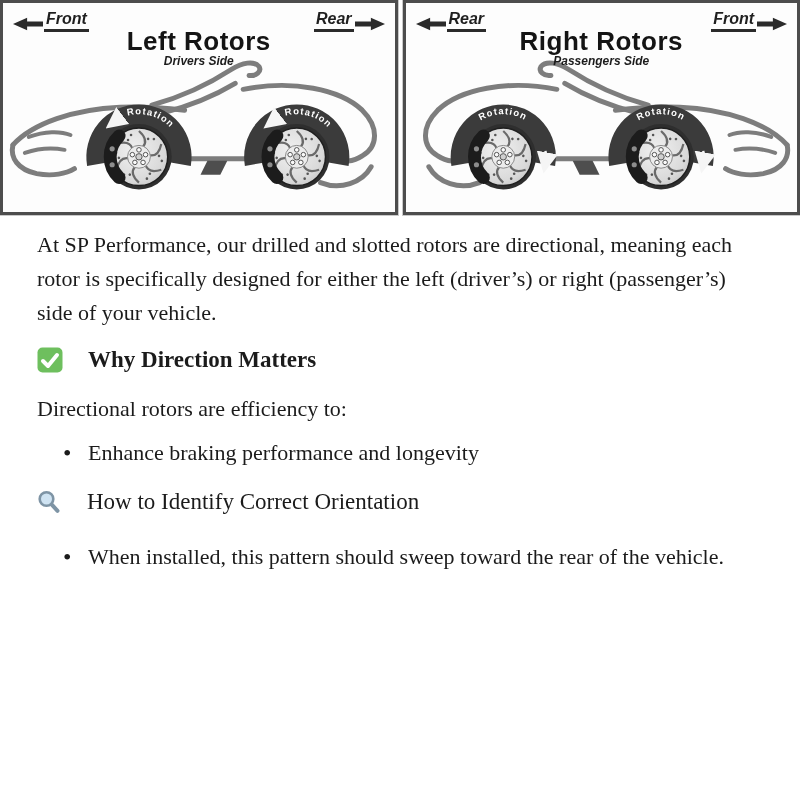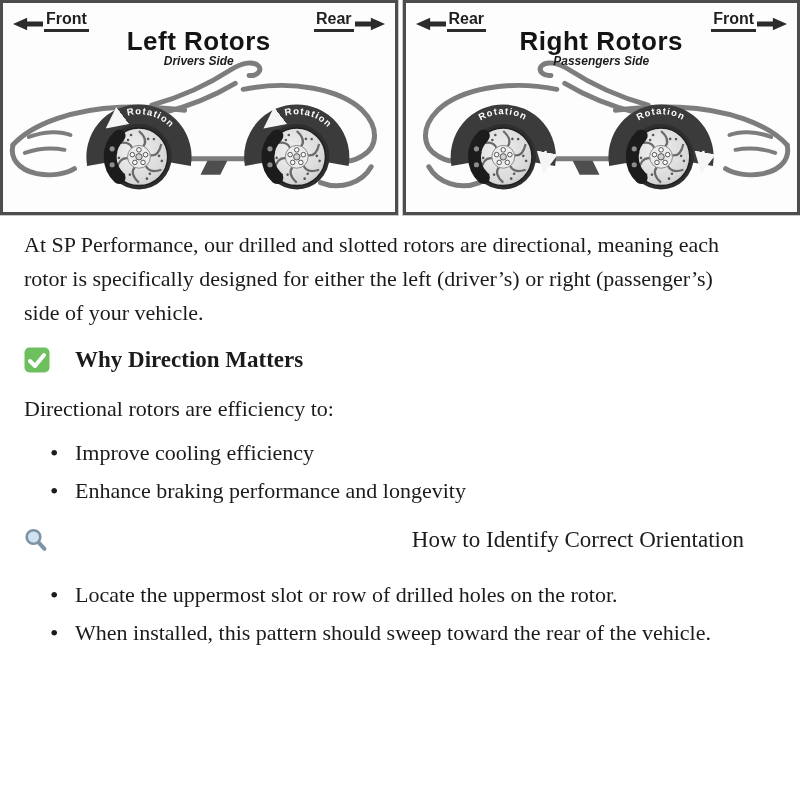--- a/index.html
+++ b/index.html
@@ -5,44 +5,44 @@
   html,body{margin:0;padding:0;width:800px;height:800px;overflow:hidden;background:#fff;}
   .page{width:800px;height:800px;font-family:"Liberation Serif",serif;color:#1b1b1b;}
 
   
   .diagram{display:flex;gap:5px;height:215px;box-sizing:border-box;}
   .panel{flex:1;border:3px solid #4d4d4d;box-shadow:0 0 0 1px #c9c9c9;box-sizing:border-box;background:#fdfdfd;overflow:hidden;}
   .panel-header{position:relative;height:50px;}
   .title-block{position:absolute;left:0;right:0;top:4px;text-align:center;font-family:"Liberation Sans",sans-serif;margin-top:21px;}
   .panel-title{font-size:26px;font-weight:700;color:#141414;letter-spacing:.5px;line-height:1;}
   .panel-subtitle{font-size:12px;font-weight:700;font-style:italic;color:#1c1c1c;line-height:1.2;}
-  .dir-label{position:absolute;top:8px;display:inline-flex;align-items:flex-start;gap:1px;font-family:"Liberation Sans",sans-serif;}
+  .dir-label{position:absolute;top:8px;display:inline-flex;align-items:flex-start;gap:1px;font-family:"Liberation Sans",sans-serif;font-style:italic;}
   .dir-label.left{left:10px;}
   .dir-label.right{right:10px;}
   .dir-text{font-size:16px;font-weight:700;color:#1f1f1f;border-bottom:3px solid #2b2b2b;padding:0 2px 1px;line-height:1.05;}
   .arr{margin-top:6px;}
   .arr polygon{fill:#2b2b2b;}
   svg.car{display:block;}
 
   .carline{stroke:#7d7d7d;stroke-width:5;fill:none;stroke-linecap:round;stroke-linejoin:round;}
   .arch{stroke:#3b3b3b;stroke-width:22;fill:none;}
   .rotarrow{stroke:#f5f5f5;stroke-width:2.4;fill:none;}
   .rottext{font:700 9.5px "Liberation Sans",sans-serif;fill:#fff;letter-spacing:1.1px;}
 
   
-  .content{padding:13px 56px 0 24px;font-size:22px;line-height:34px;}
+  .content{padding:13px 56px 0 37px;font-size:22px;line-height:34px;}
   .intro{margin:0 0 14px;}
   .hrow{display:flex;align-items:center;gap:25px;margin:0 0 16px;font-size:23px;line-height:32px;font-weight:400;}
   .hrow.bold{font-weight:700;}
   .hrow .emoji{flex:0 0 auto;display:inline-flex;}
   .lead{margin:0 0 10px;}
   ul.blist{list-style:none;margin:0 0 16px 26px;padding:0;}
   ul.blist li{position:relative;padding-left:25px;margin-bottom:4px;}
   ul.blist li::before{content:"\2022";position:absolute;left:0;top:0;font-size:24px;}
-  .hrow.second{margin-bottom:22px;justify-content:space-between;}
+  .hrow.second{margin-bottom:22px;}
 </style>
 </head>
 <body>
 
 <svg width="0" height="0" style="position:absolute" aria-hidden="true">
   <defs>
     <radialGradient id="rotorshade" cx="0.42" cy="0.4" r="0.75">
       <stop offset="0" stop-color="#f1f1f1"></stop>
       <stop offset="0.7" stop-color="#d9d9d9"></stop>
       <stop offset="1" stop-color="#bdbdbd"></stop>
@@ -209,32 +209,30 @@
             <rect x="0.5" y="0.5" width="25" height="25" rx="5" fill="#6ebf5e"></rect>
             <polyline points="6,14 11,19 20,8" fill="none" stroke="#fff" stroke-width="4" stroke-linecap="round" stroke-linejoin="round"></polyline>
           </svg>
       </span>
       <span>Why Direction Matters</span>
     </div>
 
     <p class="lead">Directional rotors are efficiency to:</p>
 
     <ul class="blist">
-      <li>Improve cooling efficiency</li>
       <li>Enhance braking performance and longevity</li>
     </ul>
 
     <div class="hrow second">
       <span class="emoji">
         <svg width="25" height="25" viewBox="0 0 25 25">
             <circle cx="9.5" cy="9" r="6.8" fill="#cfe3f2" stroke="#7e94a5" stroke-width="2.6"></circle>
             <line x1="14.8" y1="14.6" x2="20.5" y2="20.8" stroke="#7e94a5" stroke-width="4" stroke-linecap="round"></line>
           </svg>
       </span>
       <span>How to Identify Correct Orientation</span>
     </div>
 
     <ul class="blist">
-      <li>Locate the uppermost slot or row of drilled holes on the rotor.</li>
       <li>When installed, this pattern should sweep toward the rear of the vehicle.</li>
     </ul>
   </div>
 </div>
 
 </body></html>

